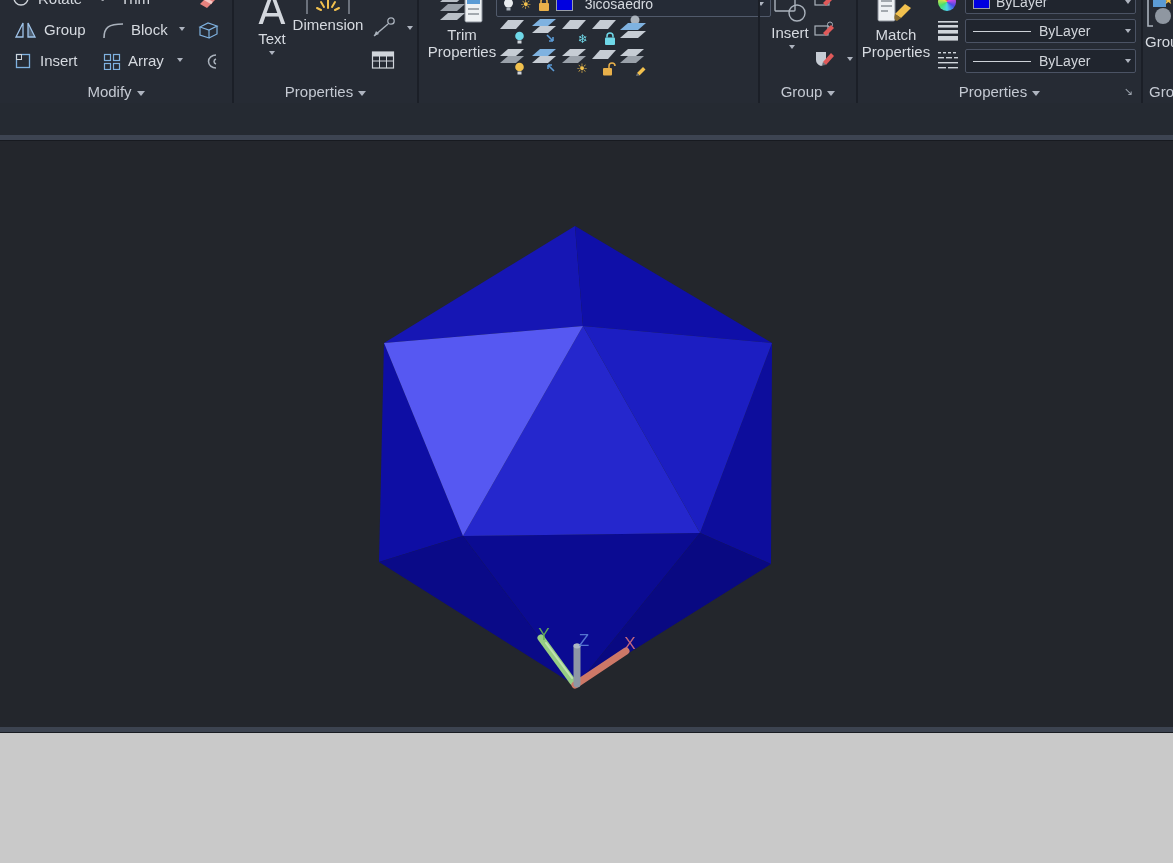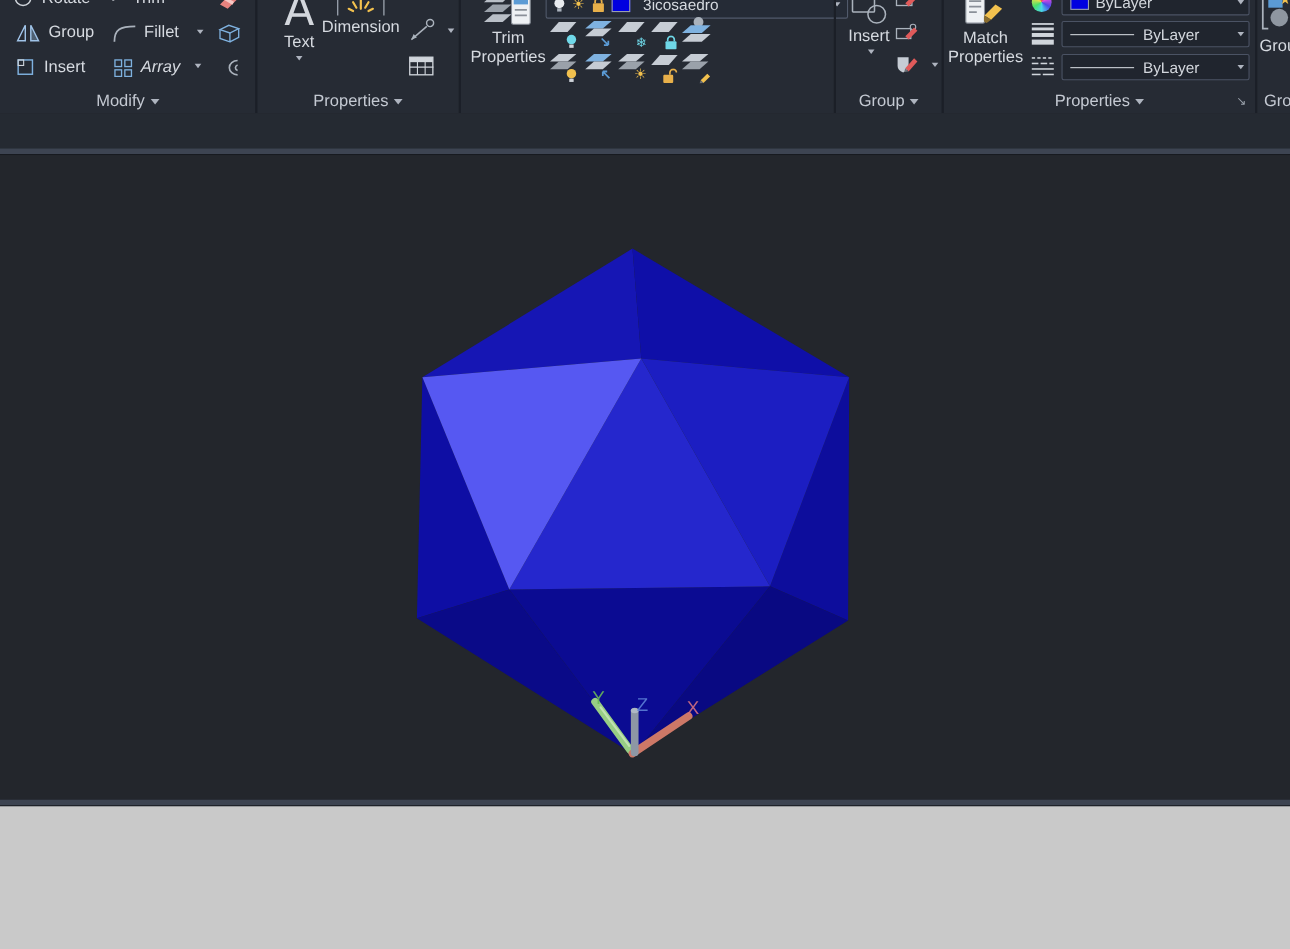--- a/index.html
+++ b/index.html
@@ -64,38 +64,38 @@
         <svg width="23" height="18">
           <path d="M9,2 L9,16 L2,16 Z" fill="none" stroke="#9fc3e8" stroke-width="1.3"></path>
           <path d="M14,2 L14,16 L21,16 Z" fill="#9fc3e8" fill-opacity="0.35" stroke="#9fc3e8" stroke-width="1.3"></path>
         </svg>
         <span>Group</span>
       </div>
       <div class="ritem" style="left:102px;top:16px;height:27px;">
         <svg width="22" height="18">
           <path d="M2,17 C2,6 7,3 21,3" fill="none" stroke="#aab2bc" stroke-width="1.6"></path>
         </svg>
-        <span>Fillet</span>
+        <span>Block</span>
       </div>
       <span class="caret sm" style="position:absolute;left:176px;top:27px;"></span>
       <div class="ritem" style="left:196px;top:16px;height:27px;">
         <svg width="24" height="20">
           <path d="M4,7 L12,3 L21,6 L13,10 Z" fill="none" stroke="#7fb2e0" stroke-width="1.2"></path>
           <path d="M4,7 L4,15 L13,18 L13,10 M21,6 L21,14 L13,18" fill="none" stroke="#7fb2e0" stroke-width="1.2"></path>
         </svg>
       </div>
 
       <div class="ritem" style="left:14px;top:47px;height:27px;">
         <svg width="19" height="18">
           <rect x="2.5" y="2.5" width="13" height="13" fill="none" stroke="#7fb2e0" stroke-width="1.3"></rect>
           <rect x="2.5" y="2.5" width="5" height="5" fill="none" stroke="#cfd4da" stroke-width="1"></rect>
         </svg>
         <span>Insert</span>
       </div>
-      <div class="ritem" style="left:102px;top:47px;height:27px;font-style:italic;">
+      <div class="ritem" style="left:102px;top:47px;height:27px;">
         <svg width="19" height="18">
           <rect x="2.5" y="2.5" width="6" height="6" fill="none" stroke="#7fb2e0" stroke-width="1.2"></rect>
           <rect x="11.5" y="2.5" width="6" height="6" fill="none" stroke="#7fb2e0" stroke-width="1.2"></rect>
           <rect x="2.5" y="11.5" width="6" height="6" fill="none" stroke="#7fb2e0" stroke-width="1.2"></rect>
           <rect x="11.5" y="11.5" width="6" height="6" fill="none" stroke="#7fb2e0" stroke-width="1.2"></rect>
         </svg>
         <span>Array</span>
       </div>
       <span class="caret sm" style="position:absolute;left:174px;top:58px;"></span>
       <div class="ritem" style="left:196px;top:47px;height:27px;">

